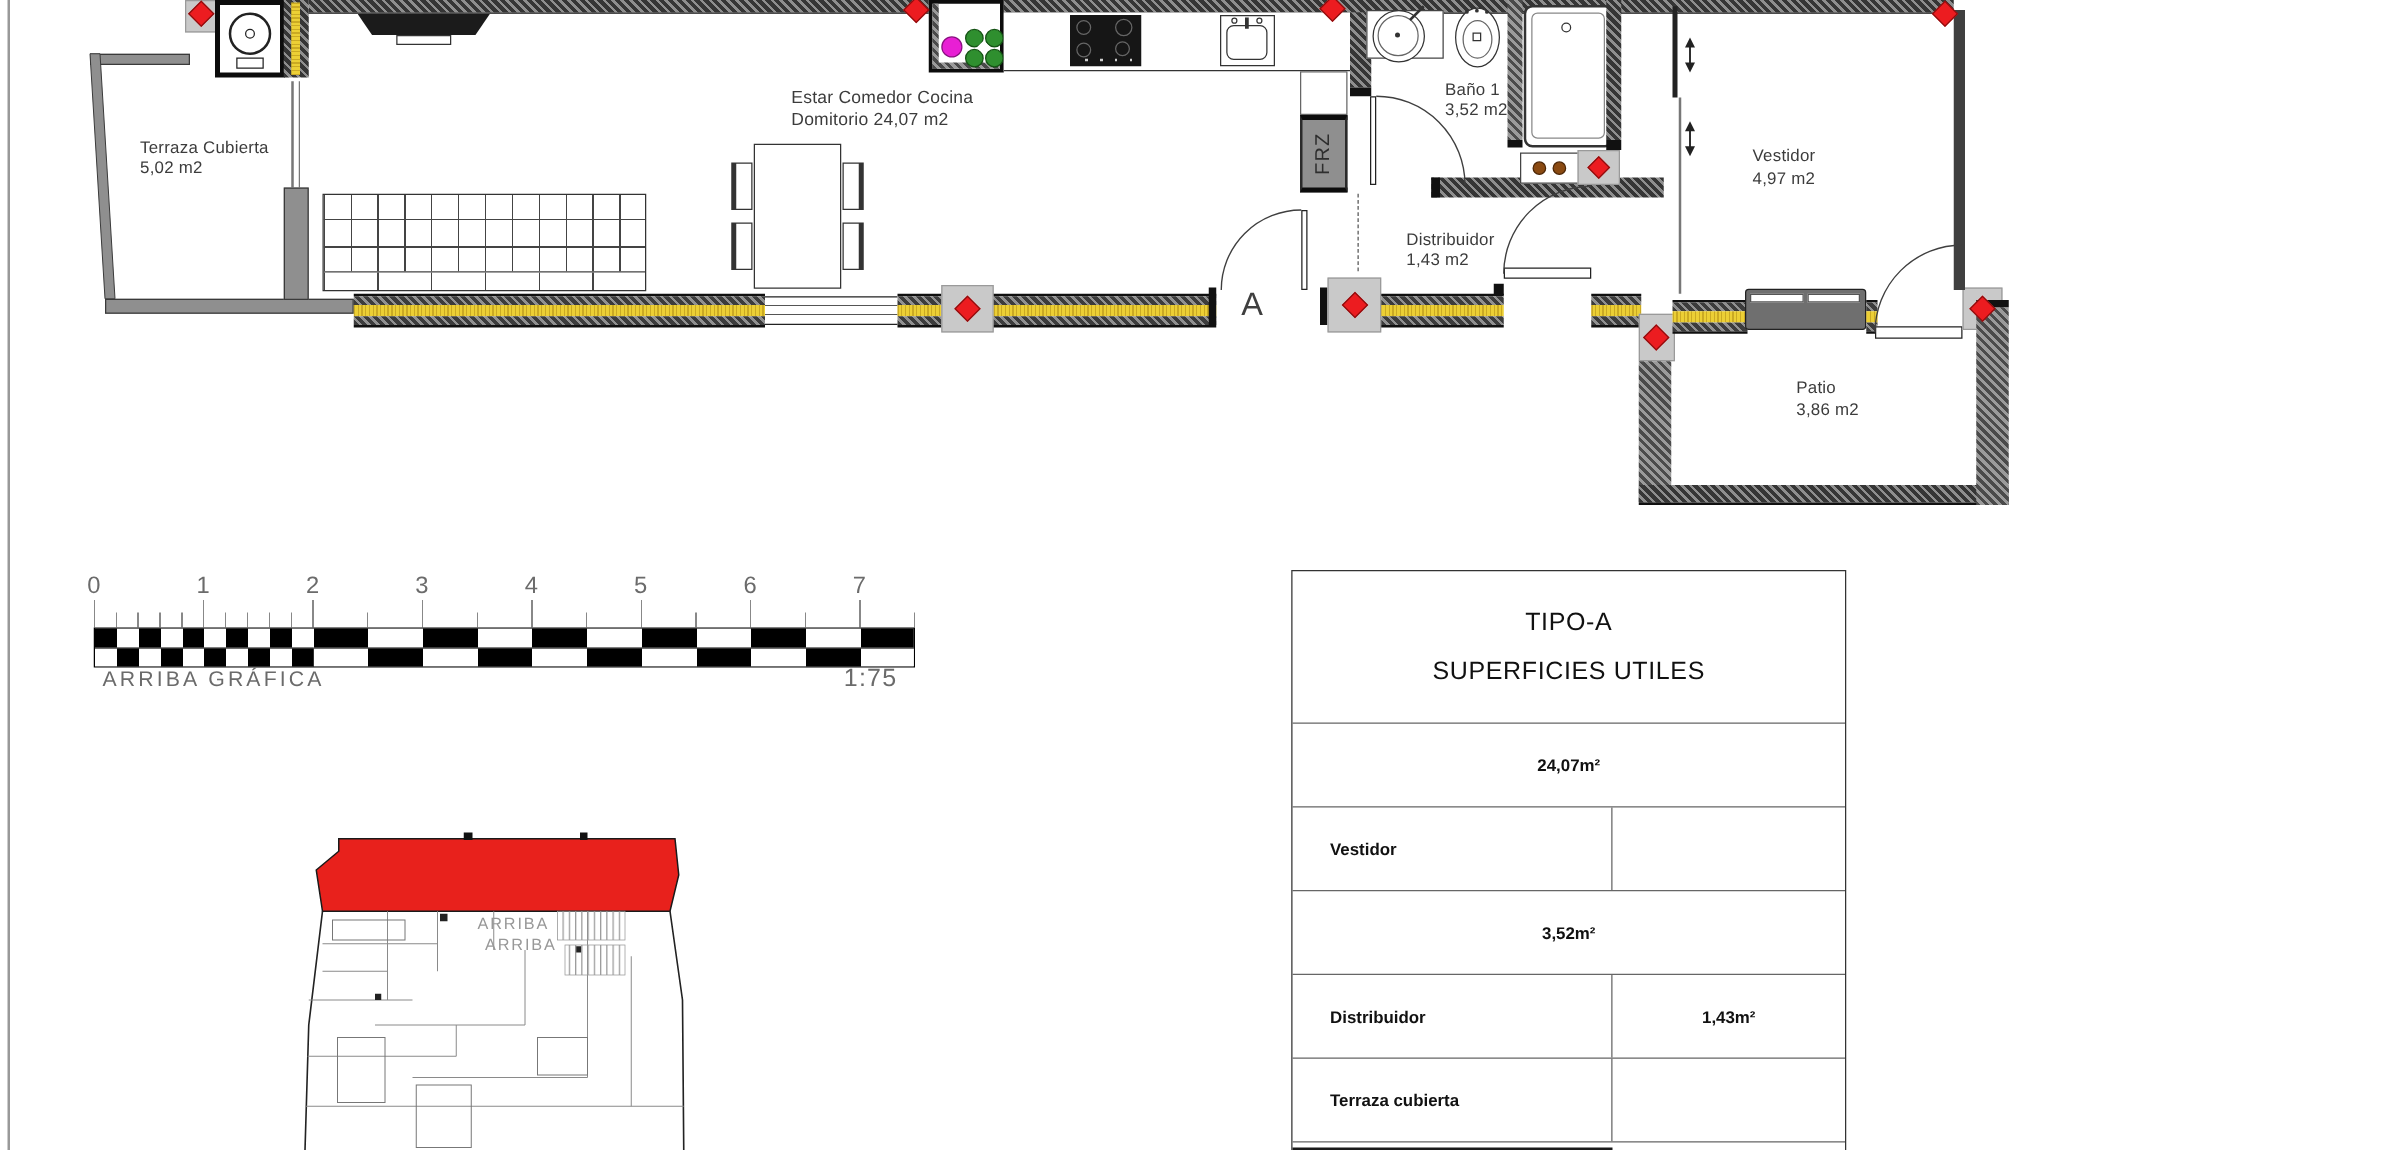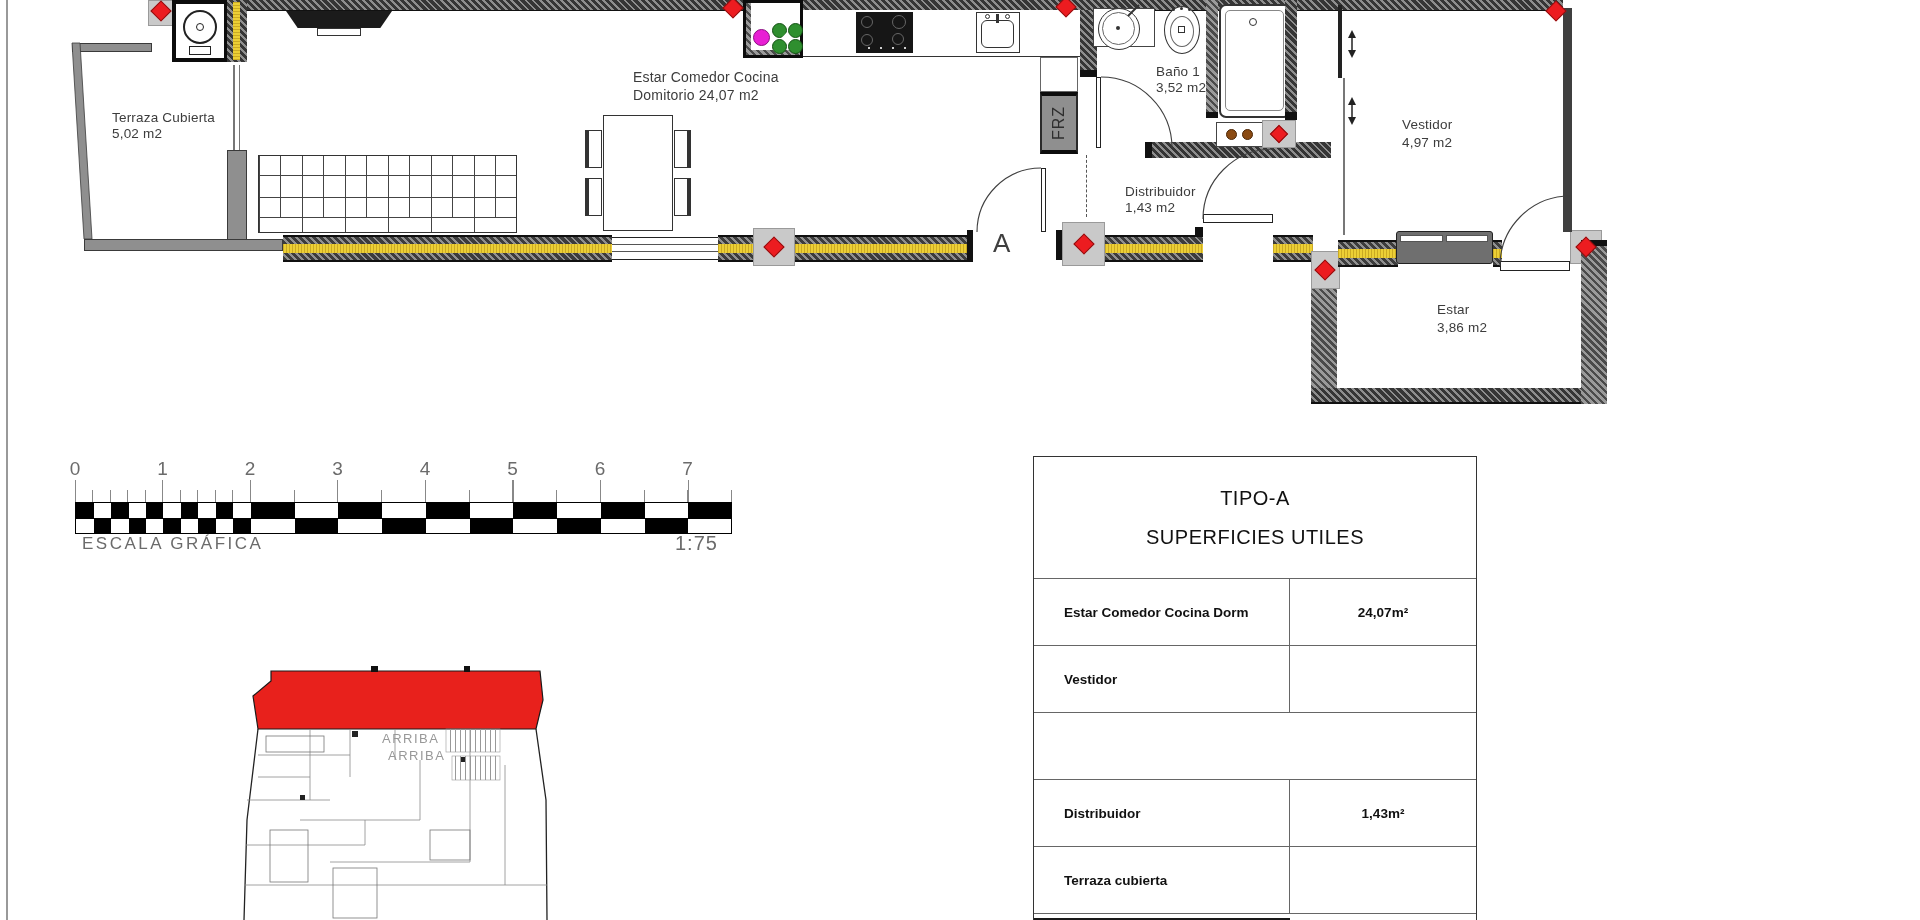--- a/index.html
+++ b/index.html
@@ -265,21 +265,21 @@
     </div>
     <div class="abs cad" style="left:1125px;top:184px;">
       <div>Distribuidor</div>
         <div>1,43 m2</div>
     </div>
     <div class="abs cad" style="left:1402px;top:116px;line-height:18px;">
       <div>Vestidor</div>
         <div>4,97 m2</div>
     </div>
     <div class="abs cad" style="left:1437px;top:301px;line-height:18px;">
-      <div>Estar</div>
+      <div>Patio</div>
         <div>3,86 m2</div>
     </div>
     <div class="abs" style="left:993px;top:228px;font-size:26px;color:#3f3f3f;">A</div>
   </div>
 
   <div class="abs" id="scalebar" style="left:75px;top:458px;width:700px;height:100px;">
     <span class="num" style="left:-15px;top:0;">0</span>
     <span class="num" style="left:72.5px;top:0;">1</span>
     <span class="num" style="left:160px;top:0;">2</span>
     <span class="num" style="left:247.5px;top:0;">3</span>
@@ -298,21 +298,21 @@
     <div class="abs" style="left:0;top:44px;width:657px;height:32px;border:1px solid #000;box-sizing:border-box;background:#fff;">
       <div class="abs" style="left:0;top:0;width:175px;height:15px;border-bottom:1px solid #000;box-sizing:content-box;
            background:repeating-linear-gradient(90deg,#000 0 17.5px,#fff 17.5px 35px);"></div>
       <div class="abs" style="left:175px;top:0;width:480px;height:15px;border-bottom:1px solid #000;
            background:repeating-linear-gradient(90deg,#000 0 43.75px,#fff 43.75px 87.5px);"></div>
       <div class="abs" style="left:0;top:16px;width:175px;height:14px;
            background:repeating-linear-gradient(90deg,#fff 0 17.5px,#000 17.5px 35px);"></div>
       <div class="abs" style="left:175px;top:16px;width:480px;height:14px;
            background:repeating-linear-gradient(90deg,#fff 0 43.75px,#000 43.75px 87.5px);"></div>
     </div>
-    <div class="scaletxt" style="left:7px;top:76px;">ESCALA GRÁFICA</div>
+    <div class="scaletxt" style="left:7px;top:76px;">ARRIBA GRÁFICA</div>
     <div class="scaletxt" style="left:600px;top:74px;font-size:20px;letter-spacing:1px;">1:75</div>
   </div>
 
   <svg class="abs" style="left:225px;top:650px;" width="340" height="270" viewBox="225 650 340 270">
     <defs>
       <pattern id="stairs" width="5" height="8" patternUnits="userSpaceOnUse">
         <line x1="0.5" y1="0" x2="0.5" y2="8" stroke="#999" stroke-width="1"></line>
       </pattern>
     </defs>
 
@@ -354,27 +354,27 @@
     <text x="382" y="743" font-size="13" fill="#989898" letter-spacing="1.5" font-family="Liberation Sans, sans-serif">ARRIBA</text>
     <text x="388" y="760" font-size="13" fill="#989898" letter-spacing="1.5" font-family="Liberation Sans, sans-serif">ARRIBA</text>
   </svg>
 
   <div id="areatable">
     <div class="hdr">
       <div class="t">TIPO-A</div>
       <div class="s">SUPERFICIES UTILES</div>
     </div>
     <div class="row">
-      <div class="lbl">Estar Comedor Cocina Dorm</div>
       <div class="val">24,07m²</div>
     </div>
     <div class="row">
       <div class="lbl">Vestidor</div>
     </div>
     <div class="row">
+      <div class="val">3,52m²</div>
     </div>
     <div class="row">
       <div class="lbl">Distribuidor</div>
       <div class="val">1,43m²</div>
     </div>
     <div class="row">
       <div class="lbl">Terraza cubierta</div>
     </div>
 
     <div class="abs" style="left:0;top:461px;width:256px;height:18px;background:#1a1a1a;"></div>

